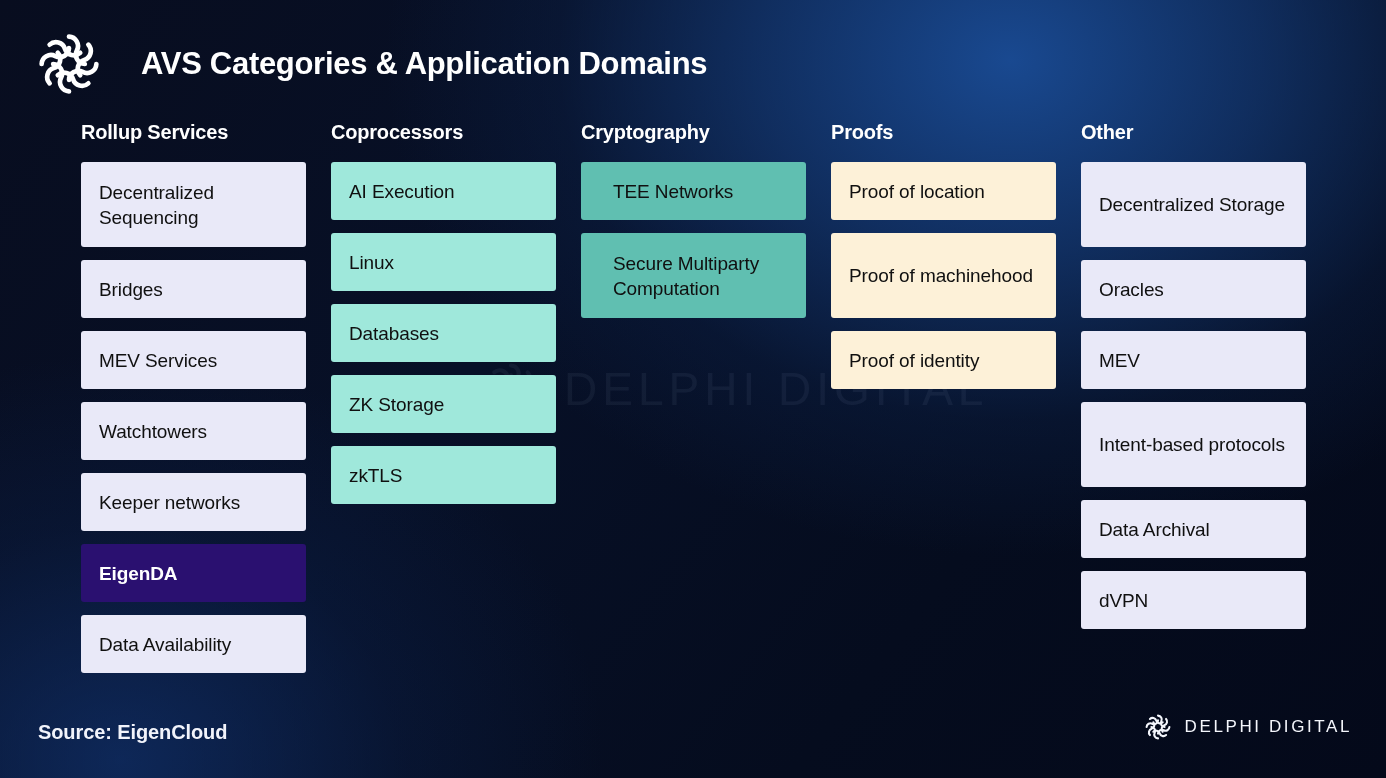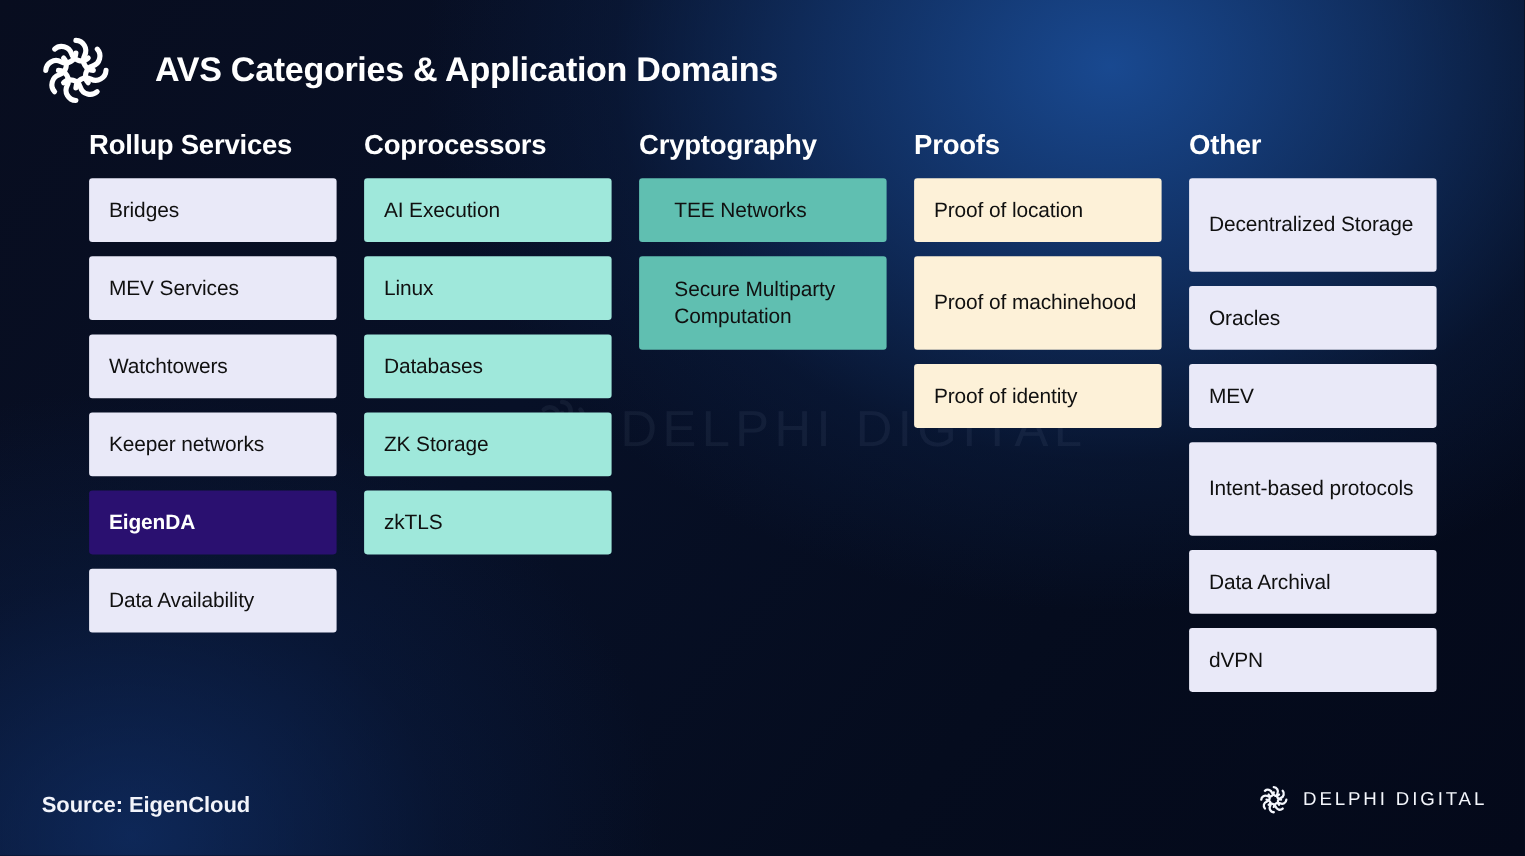--- a/index.html
+++ b/index.html
@@ -75,21 +75,21 @@
     left: 81px;
     top: 116px;
     width: 1230px;
     display: flex;
     gap: 0px;
   }
   .column { width: 250px; flex: 0 0 250px; }
   .column:last-child { flex: 0 0 225px; width: 225px; }
 
   .col-header {
-    font-size: 25px;
+    font-size: 20px;
     font-weight: 700;
     color: #ffffff;
     letter-spacing: -0.2px;
     margin-bottom: 14px;
     white-space: nowrap;
     height: 32px;
     line-height: 32px;
   }
 
   .card-list { display: flex; flex-direction: column; gap: 13px; }
@@ -182,20 +182,21 @@
       </g>
     </svg>
     <div id="page-title">AVS Categories &amp; Application Domains</div>
   </div>
 
   <div id="columns">
 
     <div class="column">
       <div class="col-header">Rollup Services</div>
       <div class="card-list">
+        <div class="card lavender two-line">Decentralized Sequencing</div>
         <div class="card lavender">Bridges</div>
         <div class="card lavender">MEV Services</div>
         <div class="card lavender">Watchtowers</div>
         <div class="card lavender">Keeper networks</div>
         <div class="card indigo">EigenDA</div>
         <div class="card lavender">Data Availability</div>
       </div>
     </div>
 
     <div class="column">

